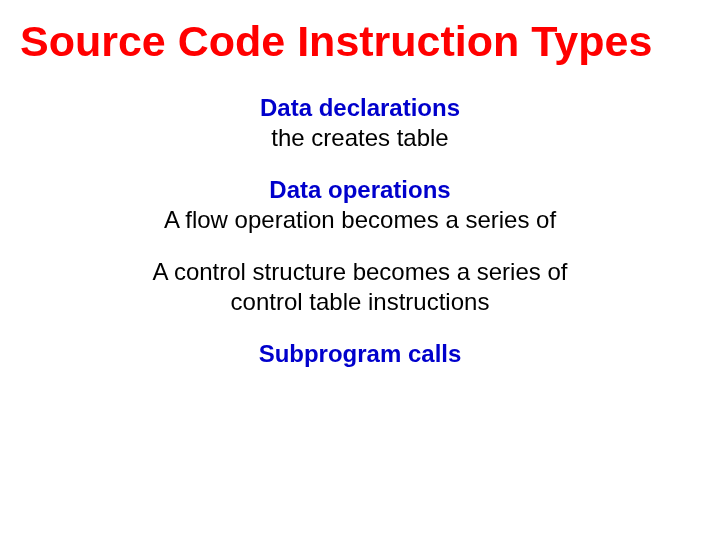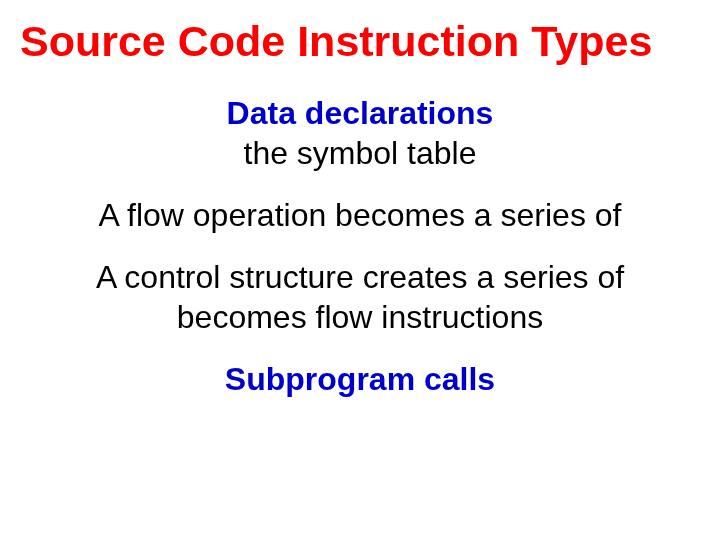--- a/index.html
+++ b/index.html
@@ -23,21 +23,21 @@
       color: #ff0000;
       font-size: 43px;
       font-weight: bold;
       text-align: left;
       margin-bottom: 28px;
       line-height: 1.1;
     }
     .section {
       text-align: center;
       margin-bottom: 22px;
-      font-size: 32px;
+      font-size: 24px;
       line-height: 1.25;
     }
     .section-heading {
       color: #0000cc;
       font-weight: bold;
     }
     .section-body {
       color: #000000;
       font-weight: normal;
     }
@@ -46,28 +46,29 @@
     }
   </style>
 </head>
 <body>
 
 <div class="slide">
   <h1 class="title">Source Code Instruction Types</h1>
 
   <div class="section">
     <div class="section-heading">Data declarations</div>
-    <div class="section-body">the symbol table</div>
+    <div class="section-body">the creates table</div>
   </div>
 
   <div class="section">
+    <div class="section-heading">Data operations</div>
     <div class="section-body">A flow operation becomes a series of</div>
   </div>
 
   <div class="section">
-    <div class="section-body">A control structure creates a series of</div>
-    <div class="section-body">becomes flow instructions</div>
+    <div class="section-body">A control structure becomes a series of</div>
+    <div class="section-body">control table instructions</div>
   </div>
 
   <div class="section">
     <div class="section-heading">Subprogram calls</div>
   </div>
 </div>
 
 </body></html>

